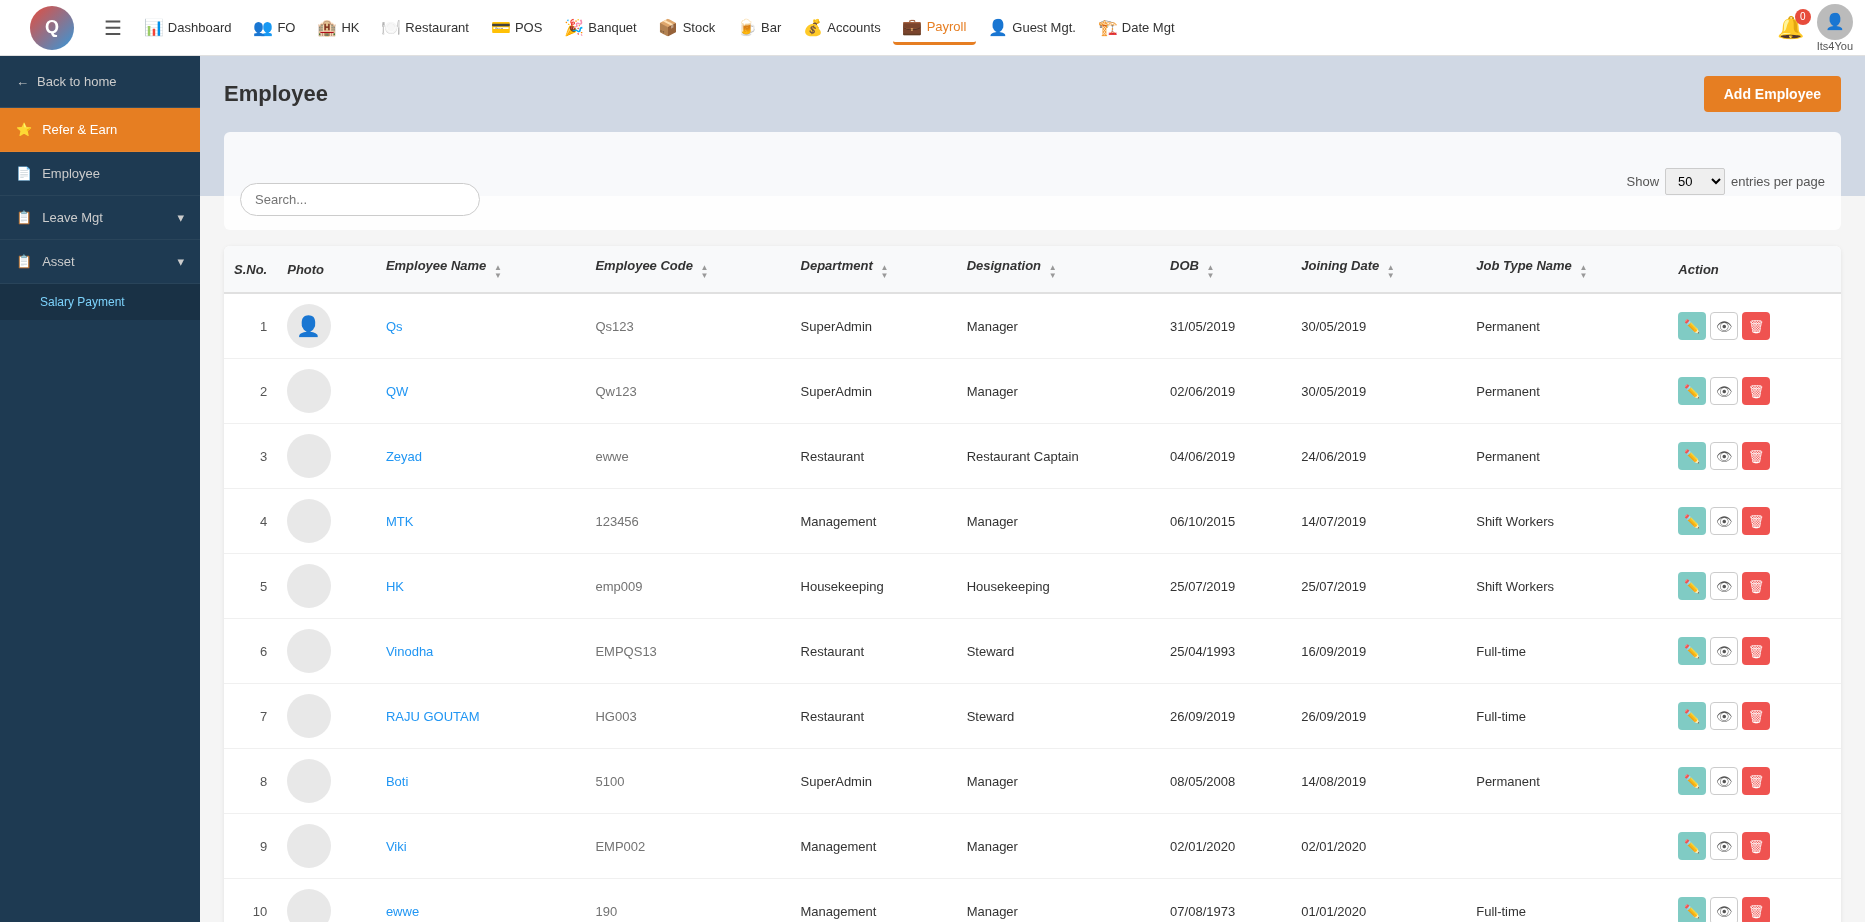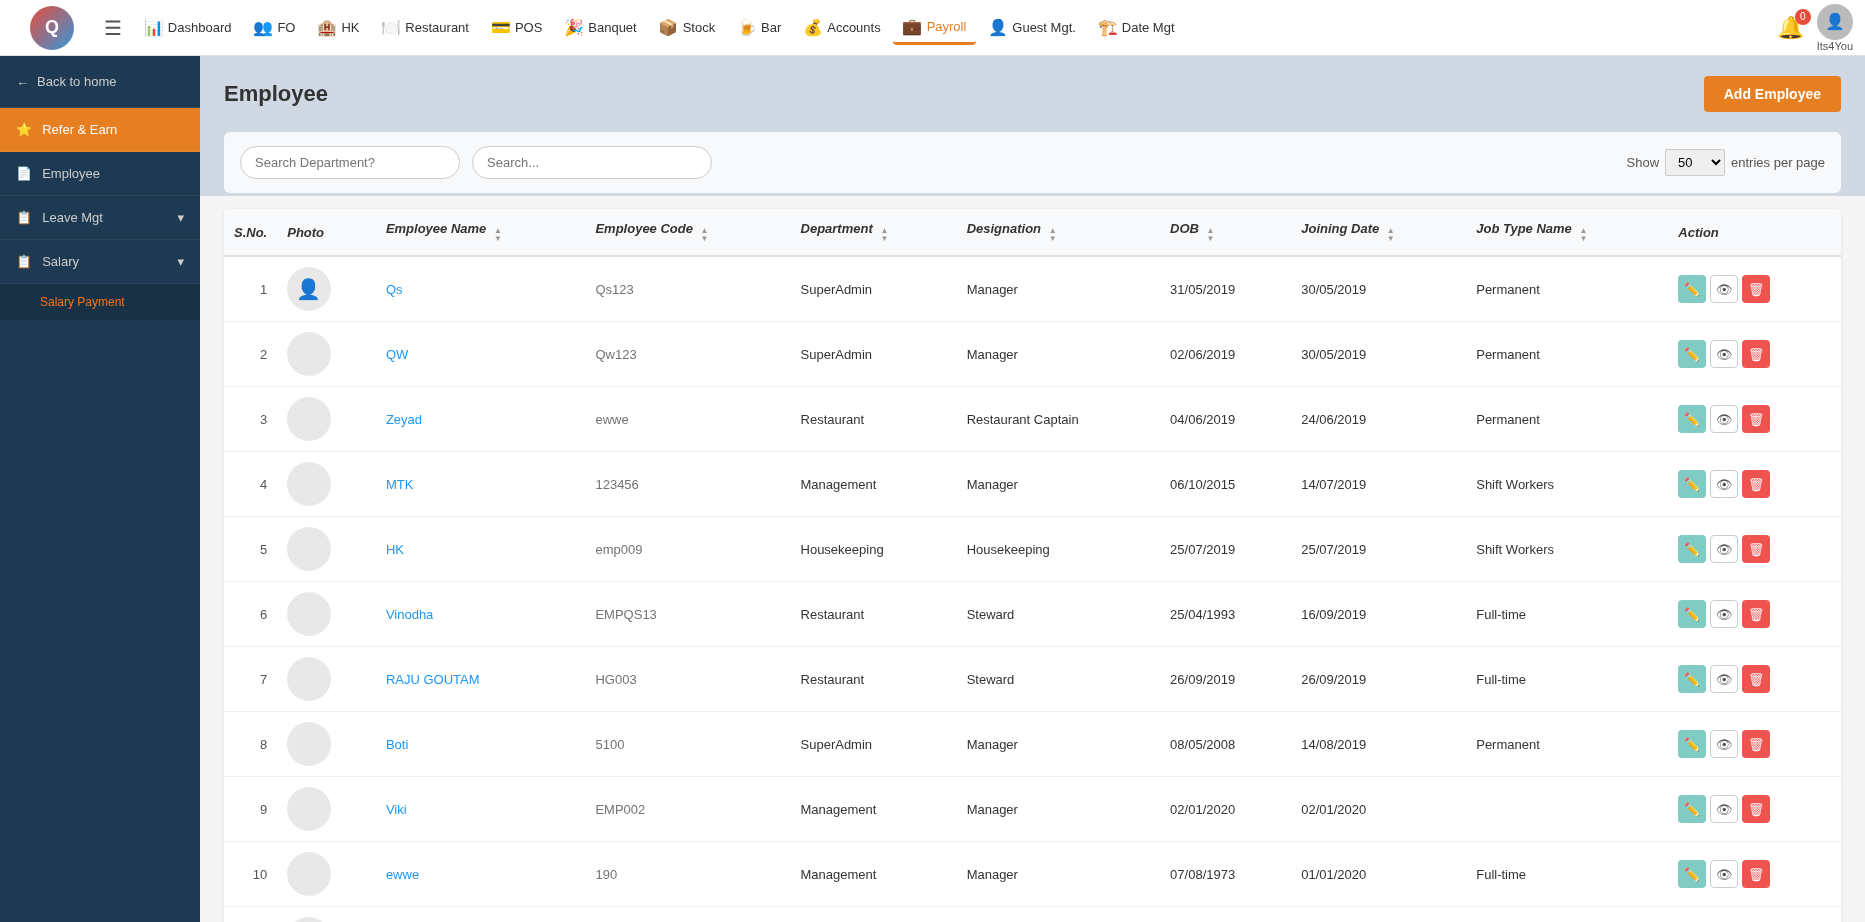--- a/index.html
+++ b/index.html
@@ -61,21 +61,21 @@
     .sidebar-item {
       display: flex; align-items: center; gap: 10px;
       padding: 14px 16px; cursor: pointer; color: #ccc;
       font-size: 13px; border-bottom: 1px solid rgba(255,255,255,0.05);
     }
     .sidebar-item.active { background: #e67e22; color: #fff; }
     .sidebar-item.has-arrow { justify-content: space-between; }
     .sidebar-item-left { display: flex; align-items: center; gap: 10px; }
     .sidebar-sub { background: rgba(0,0,0,0.15); }
     .sidebar-sub-item {
-      padding: 11px 16px 11px 40px; cursor: pointer; color: #f97316;
+      padding: 11px 16px 11px 40px; cursor: pointer; color: #7dd3fc;
       font-size: 12px;
     }
 
     
     .content {
       flex: 1; overflow-y: auto; position: relative;
     }
     .content-bg {
       position: absolute; top: 0; left: 0; right: 0; height: 140px;
       background: #d0d8e4;
@@ -99,21 +99,21 @@
     .filters-row {
       display: flex; align-items: center; gap: 12px; margin-bottom: 16px;
       background: rgba(255,255,255,0.85); padding: 14px 16px; border-radius: 6px;
     }
     .filter-input {
       padding: 8px 14px; border: 1px solid #ccc; border-radius: 20px;
       font-size: 13px; outline: none; background: #fff;
     }
     .filter-dept { width: 220px; }
     .filter-desig { width: 280px; }
-    .filter-search { width: 240px; }
+    .filter-search { width: 240px; margin-top: 37px; }
     .entries-label { margin-left: auto; color: #555; font-size: 13px; display: flex; align-items: center; gap: 6px; white-space: nowrap; }
     .entries-select { border: 1px solid #ccc; border-radius: 2px; padding: 4px 8px; font-size: 13px; }
 
     
     .table-wrapper {
       background: #fff; border-radius: 6px; overflow: auto;
       box-shadow: 0 1px 4px rgba(0,0,0,0.08);
     }
     table { width: 100%; border-collapse: collapse; }
     thead tr { background: #f8f9fa; font-style: italic; }
@@ -227,39 +227,38 @@
         <div class="sidebar-item has-arrow">
           <div class="sidebar-item-left">
             <span>📋</span>
             <span>Leave Mgt</span>
           </div>
           <span>▾</span>
         </div>
         <div class="sidebar-item has-arrow">
           <div class="sidebar-item-left">
             <span>📋</span>
-            <span>Salary</span>
+            <span>Asset</span>
           </div>
           <span>▾</span>
         </div>
         <div class="sidebar-sub-item sidebar-sub">Salary Payment</div>
       </div>
   </aside>
 
   <div class="content">
     <div class="content-bg"></div>
     <div class="content-inner">
 
       <div class="page-header">
         <h1 class="page-title">Employee</h1>
         <button class="add-btn">Add Employee</button>
       </div>
 
       <div class="filters-row">
-        <input class="filter-input filter-dept" type="text" placeholder="Search Department?" style="">
         <input class="filter-input filter-search" type="text" placeholder="Search..." style="">
         <div class="entries-label">
           <span>Show</span>
           <select class="entries-select">
             <option>10</option>
             <option>25</option>
             <option selected="">50</option>
             <option>100</option>
           </select>
           <span>entries per page</span>

